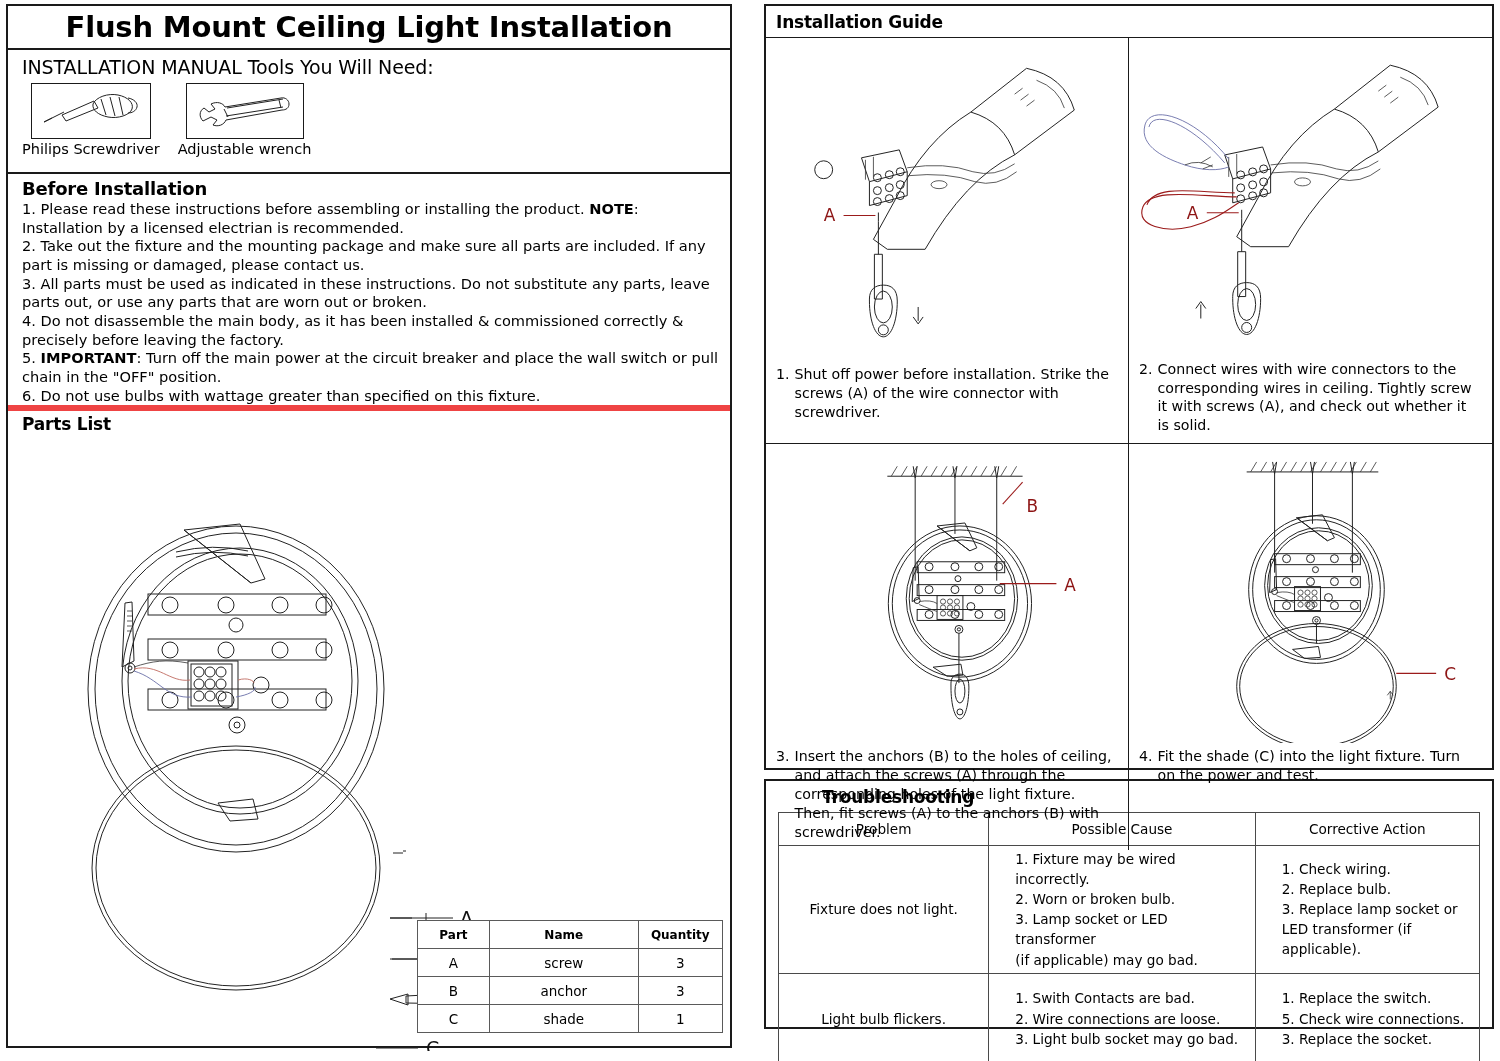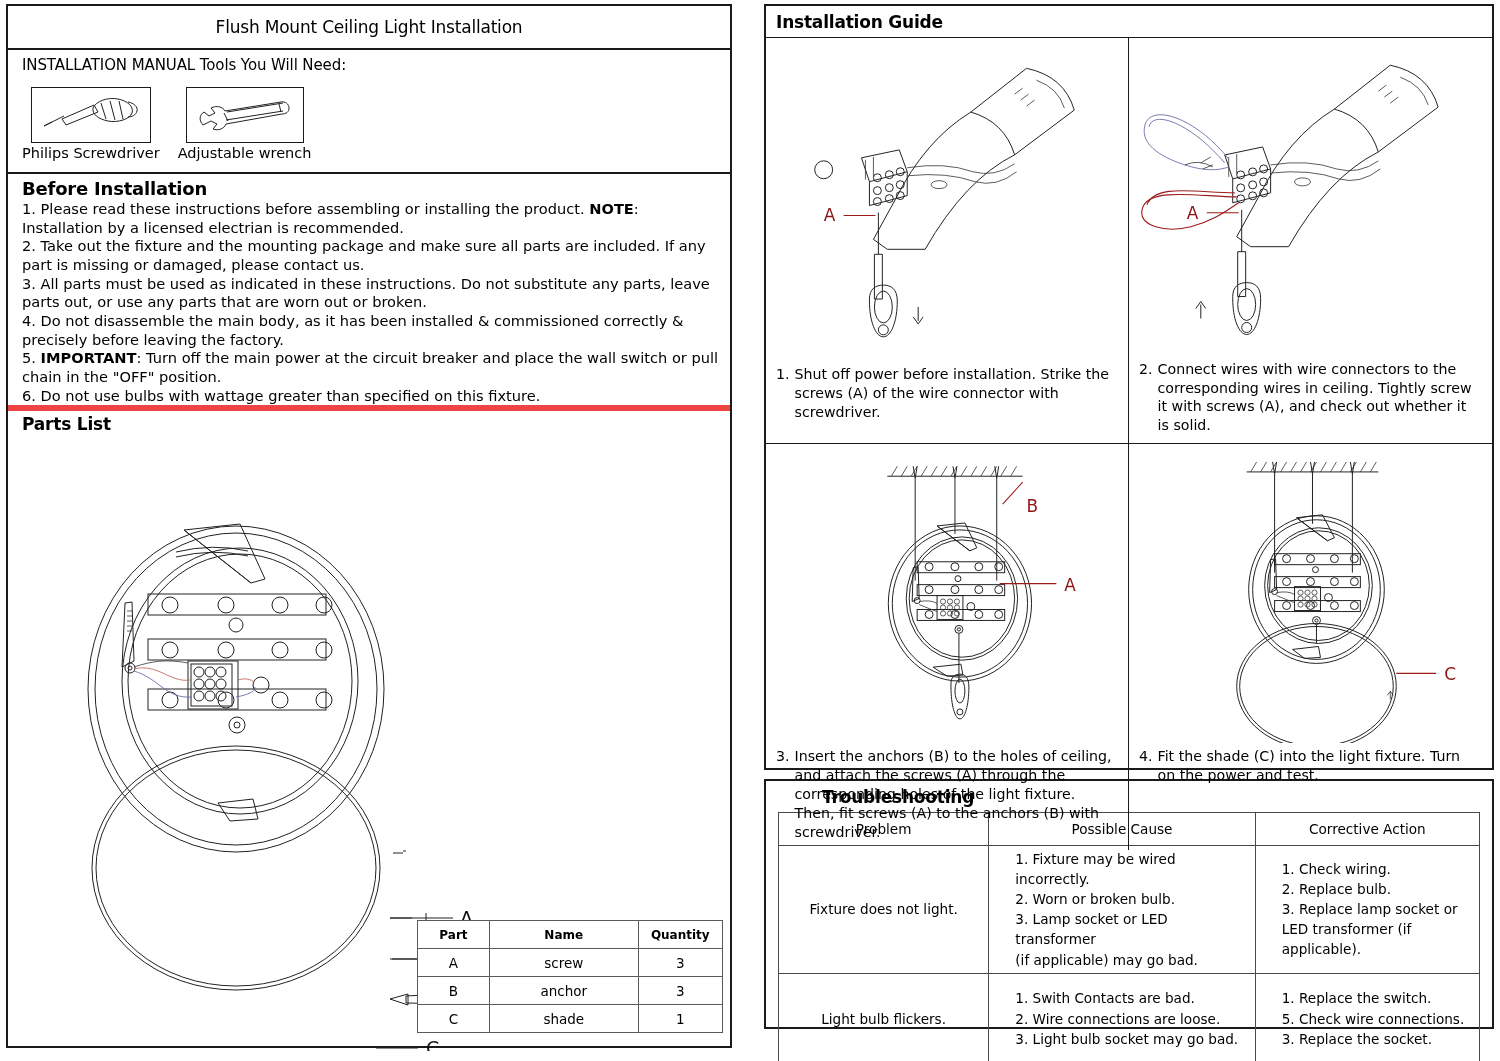--- a/index.html
+++ b/index.html
@@ -14,27 +14,27 @@
   .left-panel{
     position:absolute;left:6px;top:4px;width:726px;height:1044px;
     border:2px solid #1a1a1a;box-sizing:border-box;
     display:flex;flex-direction:column;
   }
   .title-bar{
     height:42px;flex:0 0 42px;border-bottom:2px solid #1a1a1a;
     display:flex;align-items:center;justify-content:center;
   }
   .title-bar .t{
-    font-size:17px;font-weight:normal;letter-spacing:-0.2px;
+    font-size:29px;font-weight:bold;letter-spacing:-0.2px;
   }
   .tools-block{
     flex:0 0 124px;border-bottom:2px solid #1a1a1a;padding:6px 0 0 14px;
     box-sizing:border-box;
   }
-  .manual-line{font-size:15px;letter-spacing:-0.1px;margin-bottom:13px;}
+  .manual-line{font-size:19px;letter-spacing:-0.1px;margin-bottom:5px;}
   .tool-row{display:flex;gap:18px;}
   .tool{display:flex;flex-direction:column;align-items:center;}
   .tool-box{
     border:1.5px solid #1a1a1a;width:118px;height:56px;
     display:flex;align-items:center;justify-content:center;box-sizing:border-box;
   }
   .tool2 .tool-box{width:120px;}
   .tool-cap{font-size:14.5px;margin-top:2px;}
 
   .before-block{

